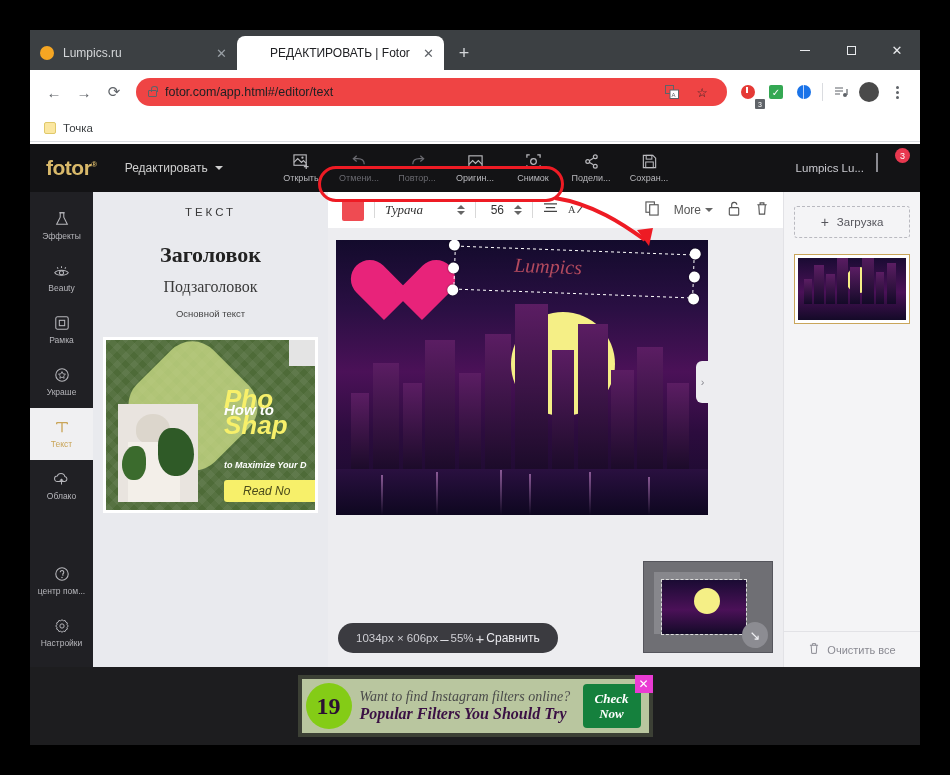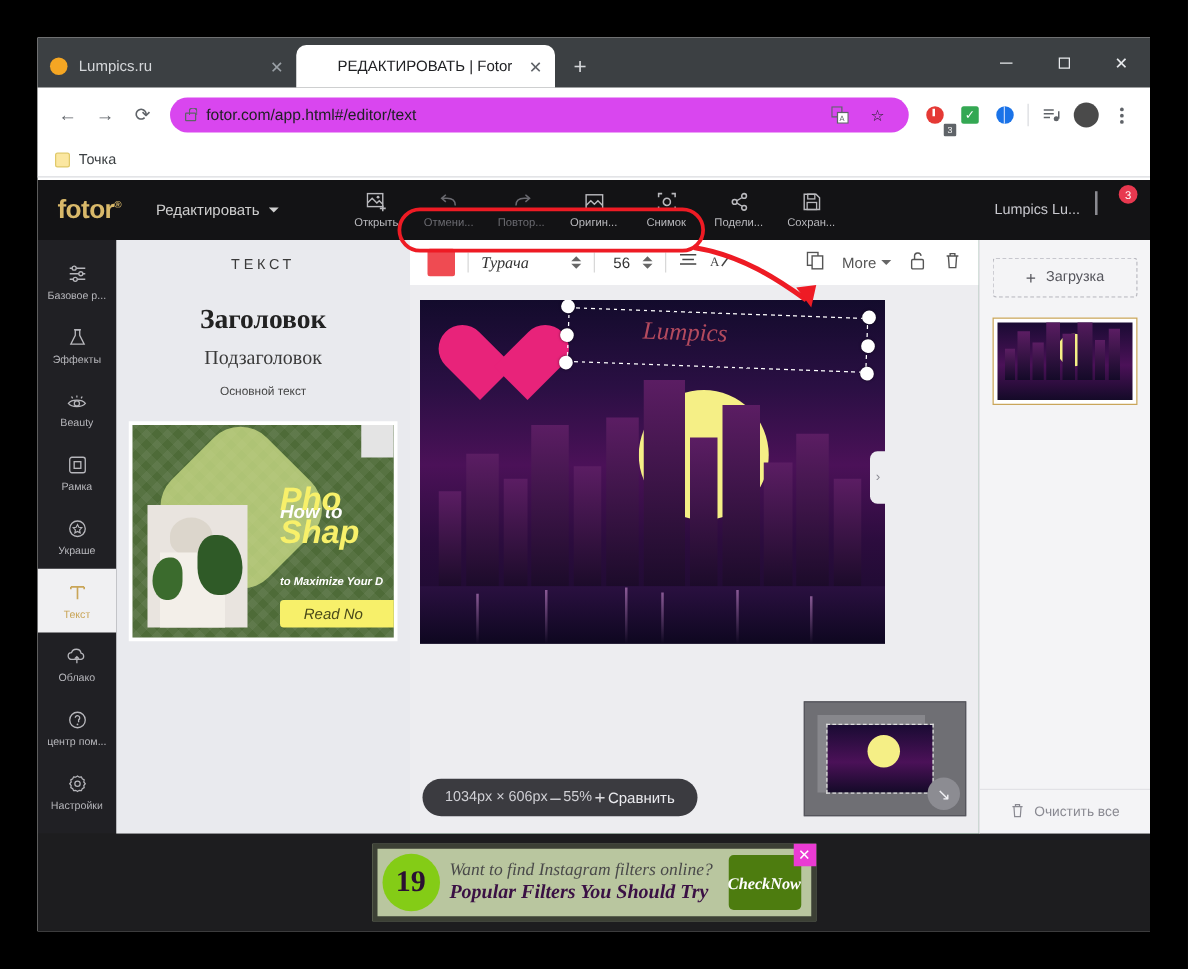--- a/index.html
+++ b/index.html
@@ -57,21 +57,21 @@
 
   
   .navbar{
     height:44px; background:#fff; display:flex; align-items:center; padding:0 10px; gap:2px;
   }
   .navicon{
     width:28px;height:28px;display:flex;align-items:center;justify-content:center;
     color:#5f6368; font-size:15px; flex:0 0 28px;
   }
   .omnibox{
-    flex:1; height:28px; background:#d946ef; border-radius:14px;
+    flex:1; height:28px; background:#ef4444; border-radius:14px;
     display:flex; align-items:center; padding:0 12px; margin:0 6px; gap:8px;
     font-size:12.5px; color:#202124;
   }
   .lock{ width:9px;height:7px;border:1.4px solid #5f6368;border-radius:1px;position:relative; margin-top:3px;}
   .lock:before{content:"";position:absolute;left:2px;top:-5px;width:5px;height:5px;border:1.4px solid #5f6368;border-bottom:none;border-radius:3px 3px 0 0;}
   .om-actions{ display:flex; align-items:center; gap:4px; margin-left:auto;}
   .ext{ width:26px;height:26px;display:flex;align-items:center;justify-content:center;flex:0 0 26px;}
   .ext .red-circ{width:14px;height:14px;border-radius:50%;background:#e53935;position:relative;}
   .ext .red-circ:after{content:"";position:absolute;left:5px;top:2px;width:2px;height:6px;background:#fff;}
   .ext .badge3{position:absolute;right:-4px;bottom:-4px;background:#5f6368;color:#fff;font-size:7px;
@@ -226,22 +226,22 @@
   
   .adbar{ position:absolute; left:0; right:0; bottom:0; height:78px; background:#1d1d1f;
     display:flex; align-items:center; justify-content:center;}
   .ad{ position:relative; width:355px; height:62px; background:#b9c69f; display:flex; align-items:center;
      border:4px solid #3c4035; }
   .ad .bubble{ width:46px;height:46px;border-radius:50%;background:#84cc16;display:flex;align-items:center;justify-content:center;
      font-family:"Liberation Serif",serif;font-weight:bold;font-size:24px;color:#2b1033;margin-left:4px;}
   .ad .txt{ margin-left:8px; }
   .ad .l1{ font-family:"Liberation Serif",serif; font-style:italic; font-size:14px; color:#4a4a4a; }
   .ad .l2{ font-family:"Liberation Serif",serif; font-style:italic; font-weight:bold; font-size:16px; color:#3a1044; }
-  .ad .cta{ margin-left:auto; margin-right:8px; width:58px;height:44px;background:#4d7c0f;border-radius:4px;
-     color:#fff;display:flex;flex-direction:row;align-items:center;justify-content:center;
+  .ad .cta{ margin-left:auto; margin-right:8px; width:58px;height:44px;background:#15803d;border-radius:4px;
+     color:#fff;display:flex;flex-direction:column;align-items:center;justify-content:center;
      font-family:"Liberation Serif",serif;font-style:italic;font-weight:bold;font-size:13px;line-height:15px;}
   .ad .adclose{ position:absolute; right:-4px; top:-4px; width:18px;height:18px;background:#ea3bd3;color:#fff;
      display:flex;align-items:center;justify-content:center;font-size:12px;}
 
   
   .annot{ position:absolute; left:0; top:0; width:950px; height:775px; pointer-events:none;}
   .redbox{ position:absolute; left:318px; top:166px; width:246px; height:36px;
      border:3px solid #ee1b24; border-radius:18px;}
   .redline{ position:absolute; left:553px; top:196px; width:110px; height:58px;}
 </style>
@@ -399,29 +399,20 @@
           <span class="fthumbwrap">
             <span class="fthumb"></span>
             <span class="fbadge">3</span>
           </span>
         </div>
       </div>
 
       <div class="fbody">
 
         <div class="rail">
-          <div class="railitem">
-            <svg width="16" height="16" viewBox="0 0 18 18">
-                <path d="M2 4h14M2 9h14M2 14h14" stroke="#b6b6bb" stroke-width="1.3"></path>
-                <circle cx="6" cy="4" r="1.8" fill="#202024" stroke="#b6b6bb" stroke-width="1.2"></circle>
-                <circle cx="12" cy="9" r="1.8" fill="#202024" stroke="#b6b6bb" stroke-width="1.2"></circle>
-                <circle cx="7" cy="14" r="1.8" fill="#202024" stroke="#b6b6bb" stroke-width="1.2"></circle>
-              </svg>
-            <span class="lbl">Базовое р...</span>
-          </div>
           <div class="railitem">
             <svg width="16" height="16" viewBox="0 0 18 18">
                 <path d="M7 2v5L3 15h12L11 7V2z" fill="none" stroke="#b6b6bb" stroke-width="1.2"></path>
                 <path d="M6 2h6" stroke="#b6b6bb" stroke-width="1.2"></path>
               </svg>
             <span class="lbl">Эффекты</span>
           </div>
           <div class="railitem">
             <svg width="17" height="16" viewBox="0 0 20 18">
                 <path d="M2 11c3-4 13-4 16 0-3 4-13 4-16 0z" fill="none" stroke="#b6b6bb" stroke-width="1.2"></path>

